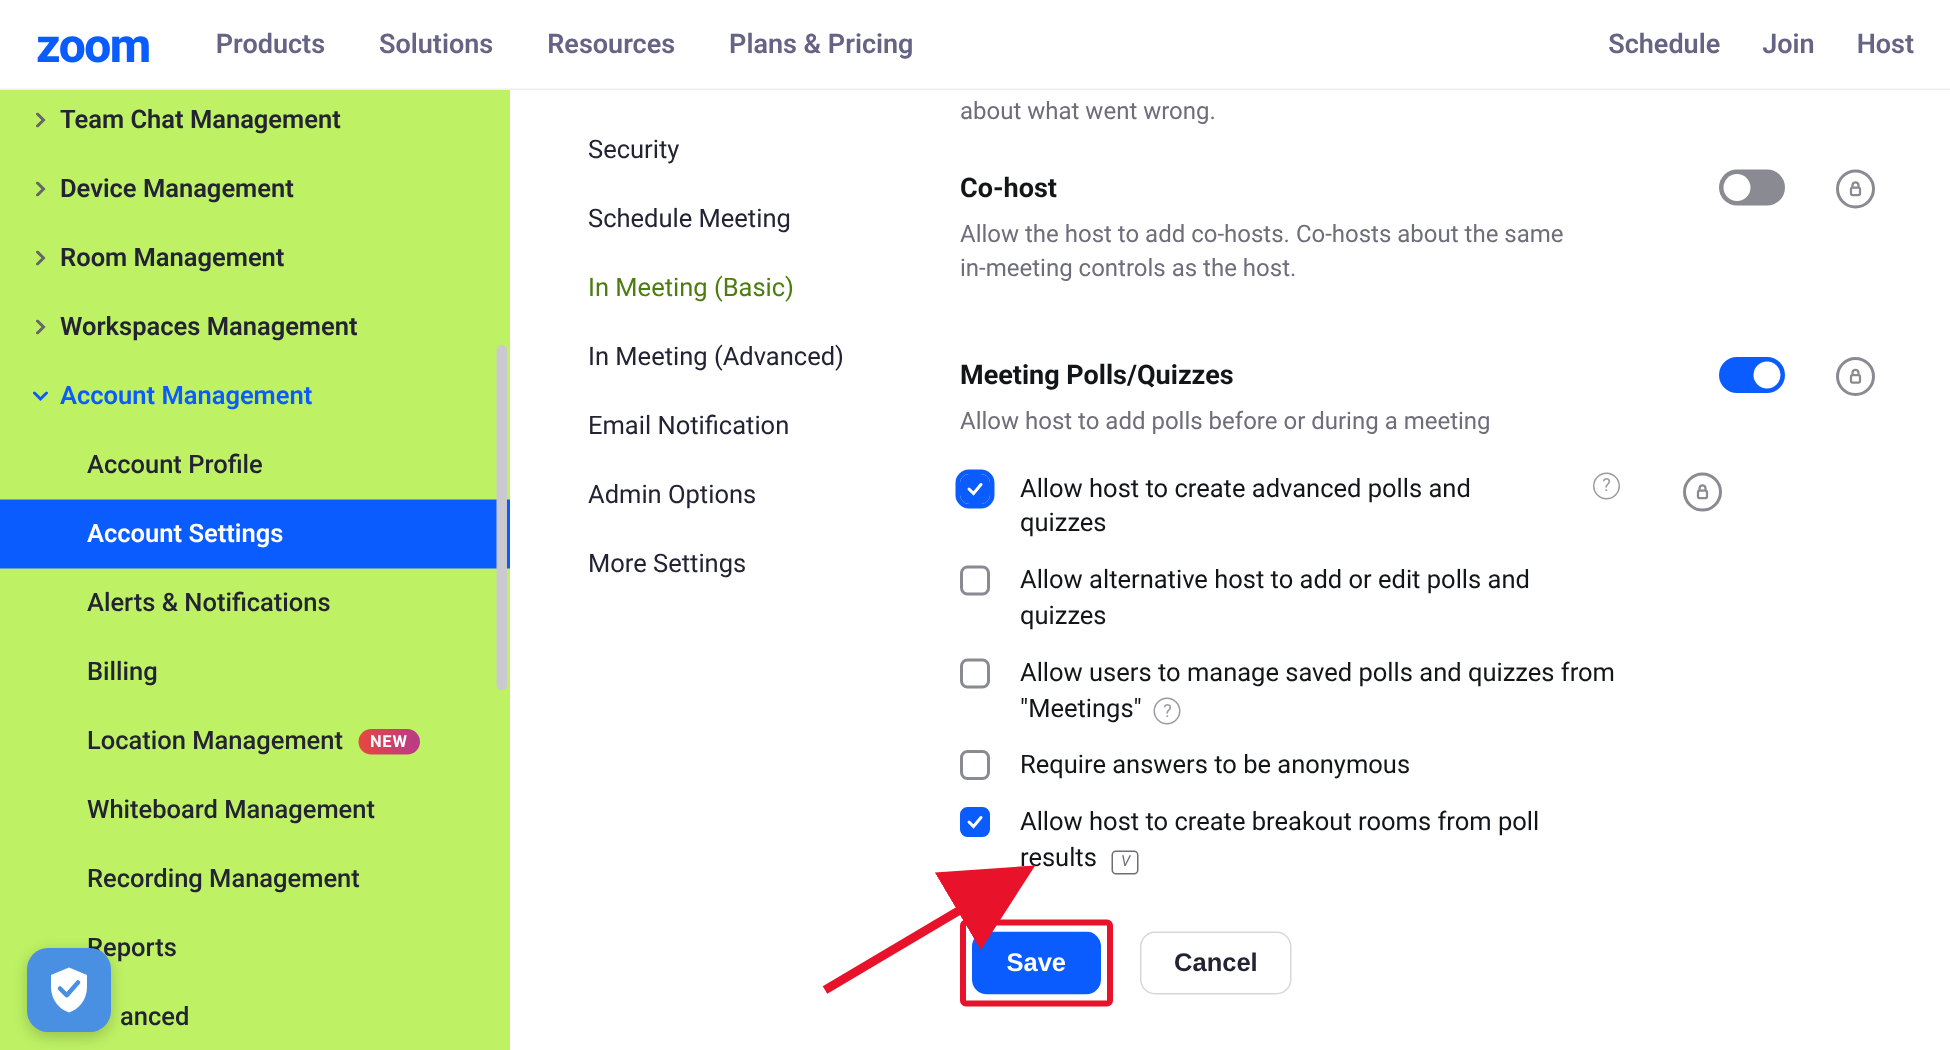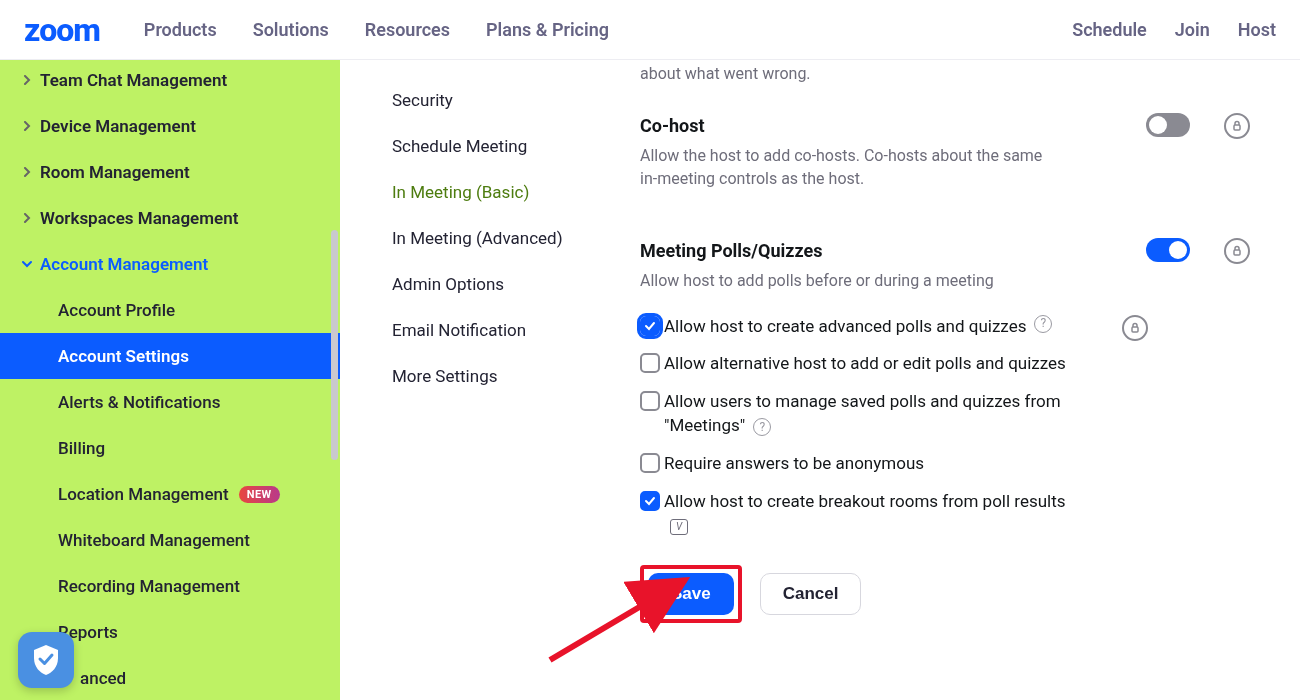--- a/index.html
+++ b/index.html
@@ -146,21 +146,21 @@
   .toggle.off .knob { left:3px; }
   .toggle.on  .knob { right:3px; }
 
   .lock-circle {
     width:26px;height:26px;border:2px solid #8a8a92;border-radius:50%;
     display:flex;align-items:center;justify-content:center;color:#8a8a92;
     cursor:pointer;
   }
 
   .check-list { margin-top: 22px; display:flex; flex-direction:column; gap:14px; }
-  .check-row { display:flex; align-items:flex-start; gap:4px; font-size:17px; color:#131619; line-height:1.4; max-width: 440px;}
+  .check-row { display:flex; align-items:flex-start; gap:20px; font-size:17px; color:#131619; line-height:1.4; max-width: 440px;}
   .check-row.indent { margin-left: 32px; }
   .checkbox {
     width:20px;height:20px;border:2px solid #8a8a92;border-radius:5px;flex-shrink:0;
     display:flex;align-items:center;justify-content:center;cursor:pointer;margin-top:1px;
   }
   .checkbox.checked { background:#0b5cff; border-color:#0b5cff; }
   .checkbox.highlighted { outline:3px solid #0b5cff; outline-offset:0; border-radius:6px; }
   .checkbox svg { display:block; }
   .help {
     width:18px;height:18px;border:1.5px solid #9a9aa2;border-radius:50%;
@@ -284,22 +284,22 @@
       <div class="side-sub" style="padding-left:80px">anced</div>
     </div>
     <div class="sidebar-scrollbar"></div>
   </div>
 
   <div class="midnav">
     <div class="midnav-item">Security</div>
     <div class="midnav-item">Schedule Meeting</div>
     <div class="midnav-item active">In Meeting (Basic)</div>
     <div class="midnav-item">In Meeting (Advanced)</div>
+    <div class="midnav-item">Email Notification</div>
     <div class="midnav-item">Admin Options</div>
-    <div class="midnav-item">Email Notification</div>
     <div class="midnav-item">More Settings</div>
   </div>
 
   <div class="main">
     <div class="faded-top">about what went wrong.</div>
 
     <div class="setting-block">
       <div class="setting-title">Co-host</div>
       <div class="setting-desc">Allow the host to add co-hosts. Co-hosts about the same in-meeting controls as the host.</div>
       <div class="toggle-wrap">

